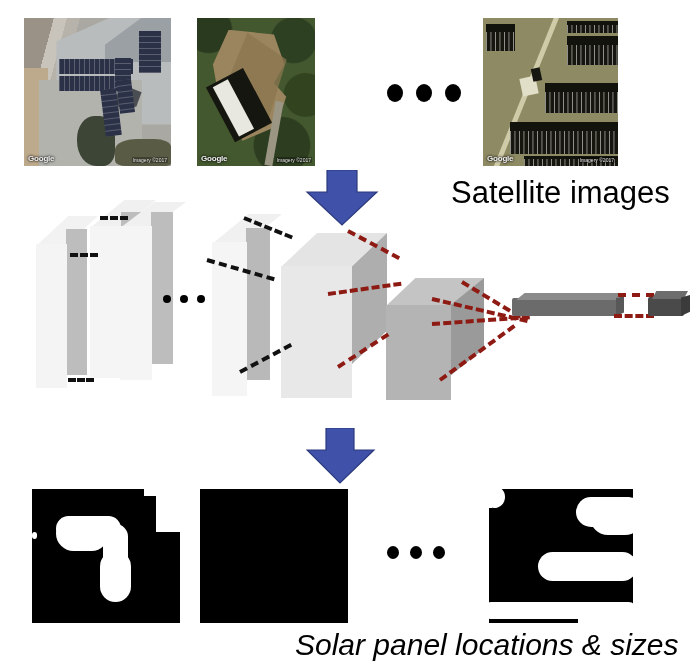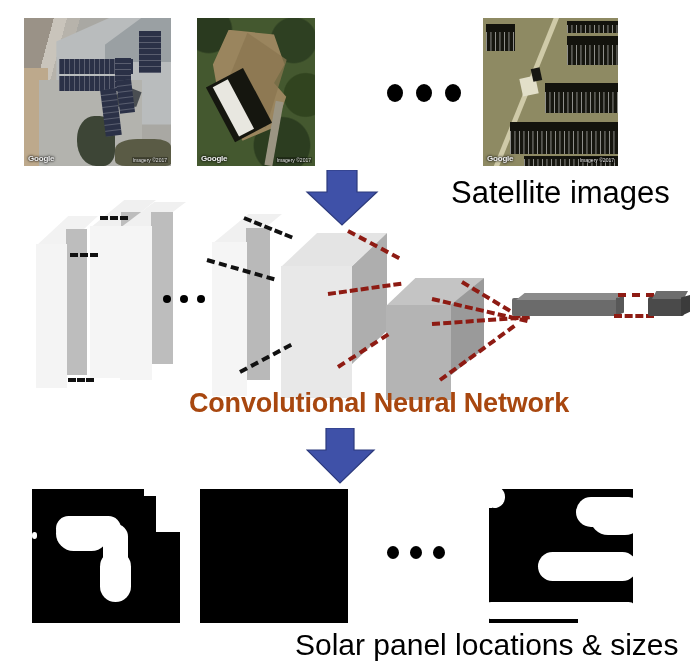--- a/index.html
+++ b/index.html
@@ -330,21 +330,20 @@
 
   <div class="dashred" style="left:618px;top:293px;width:36px;"></div>
   <div class="dashred" style="left:614px;top:314px;width:40px;"></div>
 
   <div class="fcbar" style="left:648px;top:291px;width:42px;height:26px;">
     <div style="position:absolute;left:0;top:6px;width:36px;height:19px;background:#4a4a4a;border-radius:2px;"></div>
     <div style="position:absolute;left:4px;top:0px;width:36px;height:8px;background:#6d6d6d;clip-path:polygon(0 100%,12% 0,100% 0,88% 100%);"></div>
     <div style="position:absolute;left:33px;top:4px;width:9px;height:21px;background:#3b3b3b;clip-path:polygon(0 12%,100% 0,100% 80%,0 100%);"></div>
   </div>
 
-  <div class="label" id="cnn-label" style="left:189px;top:388px;">Convolutional Neural Network</div>
 
   <div class="arrow" style="left:306px;top:428px;">
     <svg width="70" height="56" viewBox="0 0 70 56" aria-hidden="true">
       <polygon points="20,0 48,0 48,22 68,22 34,55 1,22 20,22" fill="#3f51a8" stroke="#2c3a7c" stroke-width="1.2"></polygon>
     </svg>
   </div>
 
   <div class="mask" style="left:32px;top:489px;width:148px;height:134px;">
     <div class="blob" style="left:16%;top:20%;width:44%;height:19%;border-radius:26px;"></div>
     <div class="blob" style="left:16%;top:20%;width:36%;height:26%;border-radius:22px;"></div>
@@ -367,15 +366,15 @@
     <div class="blob" style="left:-4%;top:-2%;width:15%;height:16%;border-radius:50%;"></div>
     <div class="blob" style="left:-6%;top:0%;width:8%;height:14%;"></div>
     <div class="blob" style="left:59%;top:6%;width:45%;height:22%;border-radius:24px;"></div>
     <div class="blob" style="left:68%;top:6%;width:36%;height:28%;border-radius:18px;"></div>
     <div class="blob" style="left:33%;top:47%;width:67%;height:22%;border-radius:26px;"></div>
     <div class="blob" style="left:-4%;top:84%;width:104%;height:13%;border-radius:24px;"></div>
     <div class="blob" style="left:60%;top:93%;width:44%;height:7%;"></div>
     <div class="blob" style="left:97%;top:0%;width:6%;height:100%;"></div>
   </div>
 
-  <div class="label" id="solar-label" style="left:295px;top:628px;">Solar panel locations &amp; sizes</div>
+  <div class="label" id="solar-label" style="left:295px;top:628px;font-style:italic;">Solar panel locations &amp; sizes</div>
 
 </div>
 
 </body></html>

